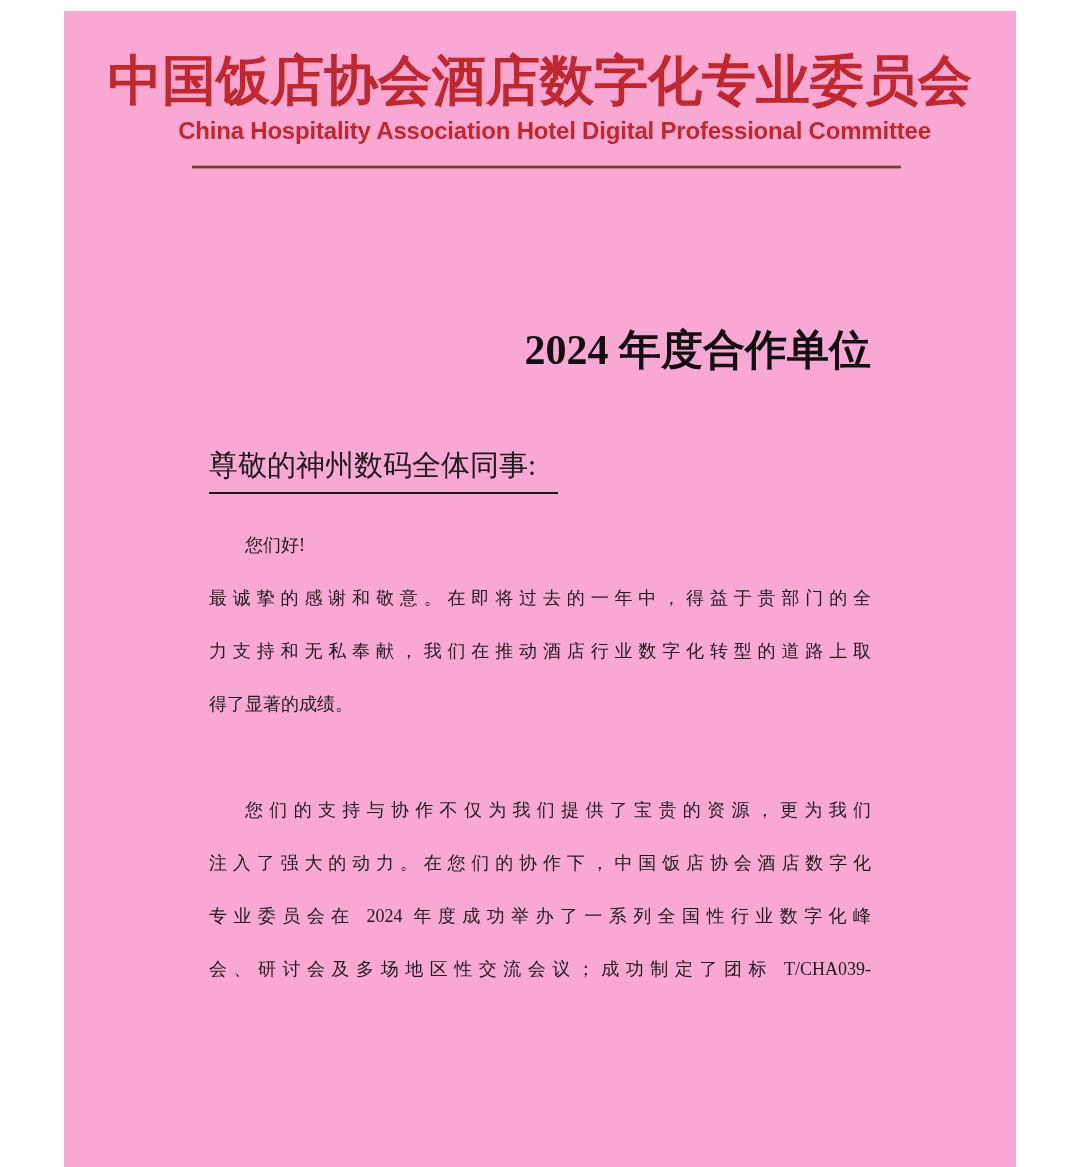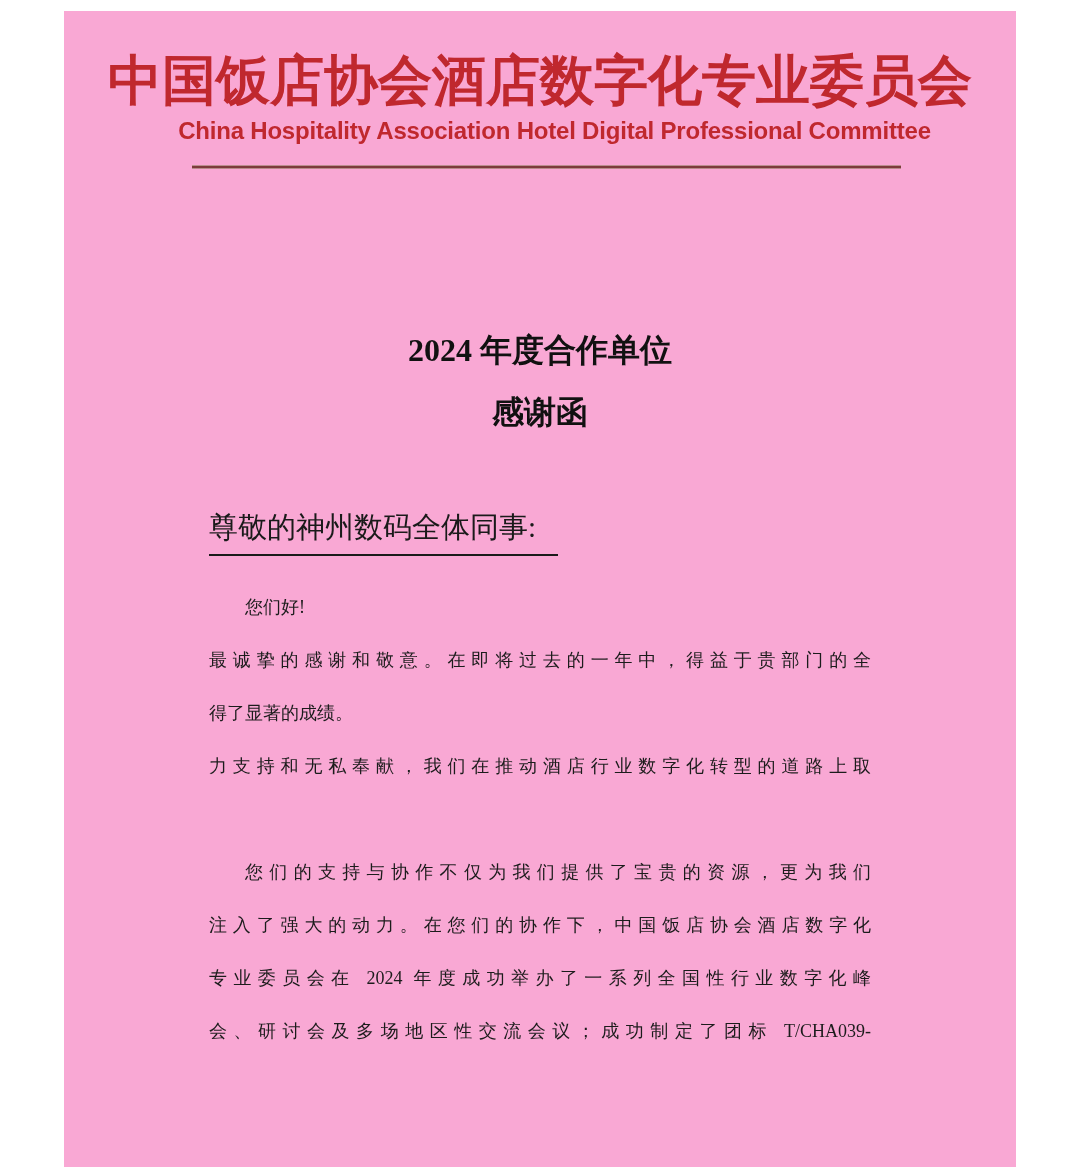--- a/index.html
+++ b/index.html
@@ -38,23 +38,23 @@
   }
   .rule {
     margin: 18px 115px 0 128px;
     height: 4px;
     background: linear-gradient(to bottom, #e7c9c9 0%, #7d3b3b 30%, #7d3b3b 72%, #e7c9c9 100%);
   }
 
   
   .doc-title {
     margin-top: 150px;
-    text-align: center;
+    text-align: right;
     font-weight: 700;
-    font-size: 32px;
+    font-size: 42px;
     line-height: 62px;
     color: #111111;
   }
 
   
   .content { margin: 0 145px; }
   .salutation {
     margin-top: 62px;
     font-size: 29px;
     line-height: 44px;
@@ -92,37 +92,36 @@
   <header class="letterhead">
     <div class="org-cn">中国饭店协会酒店数字化专业委员会</div>
     <div class="org-en">China Hospitality Association Hotel Digital Professional Committee</div>
     <div class="rule"></div>
   </header>
 
   <main class="content">
 
     <h1 class="doc-title">
       <div>2024 年度合作单位</div>
-      <div>感谢函</div>
     </h1>
 
     <div class="salutation">
       <span class="u">尊敬的神州数码全体同事:</span>
     </div>
 
     <div class="body-text">
 
       <div class="para">
         <div class="line first">您们好!</div>
       </div>
 
       <div class="para">
         <div class="line jl">最诚挚的感谢和敬意。在即将过去的一年中，得益于贵部门的全</div>
+        <div class="line jl">力支持和无私奉献，我们在推动酒店行业数字化转型的道路上取</div>
         <div class="line">得了显著的成绩。</div>
-        <div class="line jl">力支持和无私奉献，我们在推动酒店行业数字化转型的道路上取</div>
       </div>
 
       <div class="para gap-above">
         <div class="line first jl">您们的支持与协作不仅为我们提供了宝贵的资源，更为我们</div>
         <div class="line jl">注入了强大的动力。在您们的协作下，中国饭店协会酒店数字化</div>
         <div class="line jl">专业委员会在 2024 年度成功举办了一系列全国性行业数字化峰</div>
         <div class="line jl">会、研讨会及多场地区性交流会议；成功制定了团标 T/CHA039-</div>
       </div>
 
     </div>

